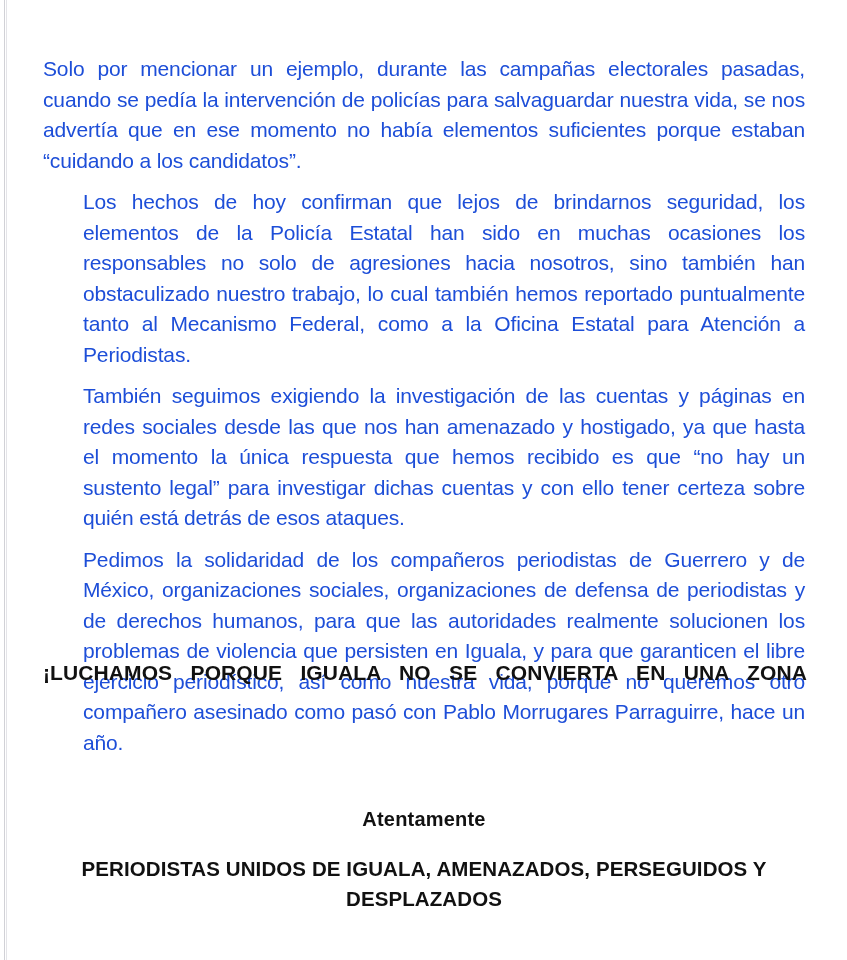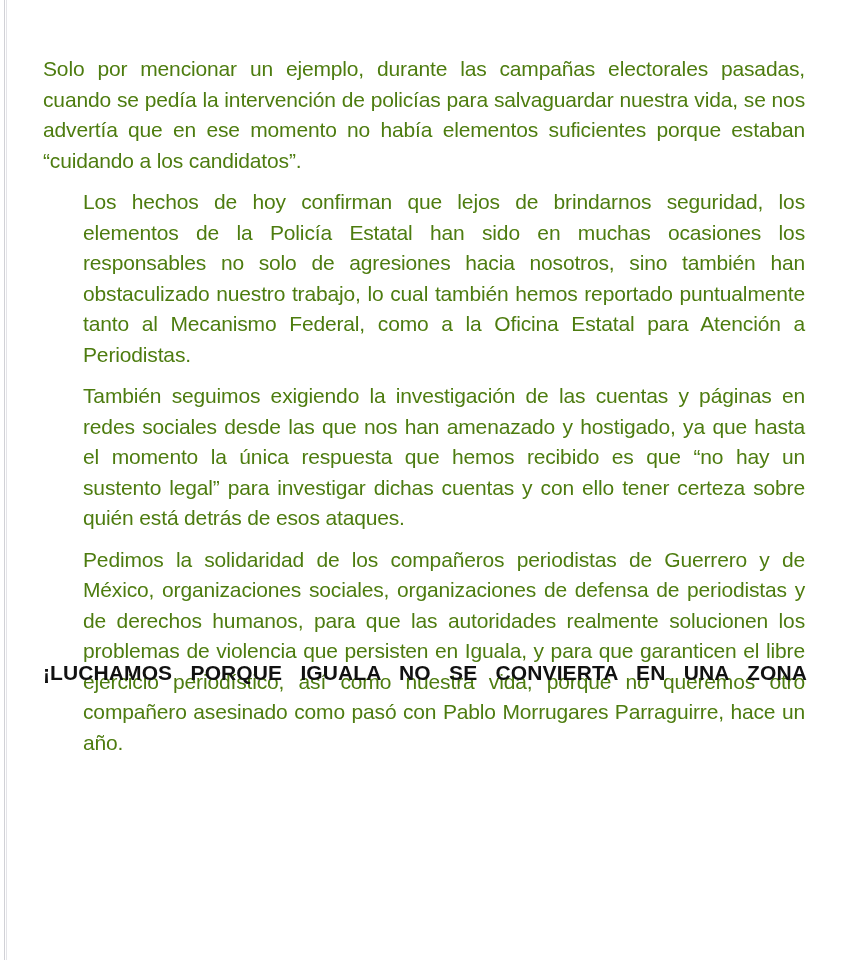--- a/index.html
+++ b/index.html
@@ -44,21 +44,21 @@
   }
 
   .body-para {
     margin: 0;
     font-size: 21px;
     line-height: 30.5px;
     text-align: justify;
     text-justify: inter-word;
     letter-spacing: -0.15px;
     word-spacing: 0px;
-    color: #4d7c0f;
+    color: #1d4ed8;
     font-weight: 400;
   }
 
   .body-para + .body-para {
     margin-top: 11px;
     margin-left: 40px;
   }
 
   
   .para-block {
@@ -131,14 +131,18 @@
     <p class="body-para">Solo por mencionar un ejemplo, durante las campañas electorales pasadas, cuando se pedía la intervención de policías para salvaguardar nuestra vida, se nos advertía que en ese momento no había elementos suficientes porque estaban “cuidando a los candidatos”.</p>
     <p class="body-para">Los hechos de hoy confirman que lejos de brindarnos seguridad, los elementos de la Policía Estatal han sido en muchas ocasiones los responsables no solo de agresiones hacia nosotros, sino también han obstaculizado nuestro trabajo, lo cual también hemos reportado puntualmente tanto al Mecanismo Federal, como a la Oficina Estatal para Atención a Periodistas.</p>
     <p class="body-para">También seguimos exigiendo la investigación de las cuentas y páginas en redes sociales desde las que nos han amenazado y hostigado, ya que hasta el momento la única respuesta que hemos recibido es que “no hay un sustento legal” para investigar dichas cuentas y con ello tener certeza sobre quién está detrás de esos ataques.</p>
     <p class="body-para">Pedimos la solidaridad de los compañeros periodistas de Guerrero y de México, organizaciones sociales, organizaciones de defensa de periodistas y de derechos humanos, para que las autoridades realmente solucionen los problemas de violencia que persisten en Iguala, y para que garanticen el libre ejercicio periodístico, así como nuestra vida, porque no queremos otro compañero asesinado como pasó con Pablo Morrugares Parraguirre, hace un año.</p>
   </div>
 
   <div class="shout">
     <span class="just-line">¡LUCHAMOS PORQUE IGUALA NO SE CONVIERTA EN UNA ZONA</span>
   </div>
 
+  <div class="signoff">
+    <p class="atentamente">Atentamente</p>
+    <p class="org-name">PERIODISTAS UNIDOS DE IGUALA, AMENAZADOS, PERSEGUIDOS Y DESPLAZADOS</p>
+  </div>
 
 </div>
 
 </body></html>

